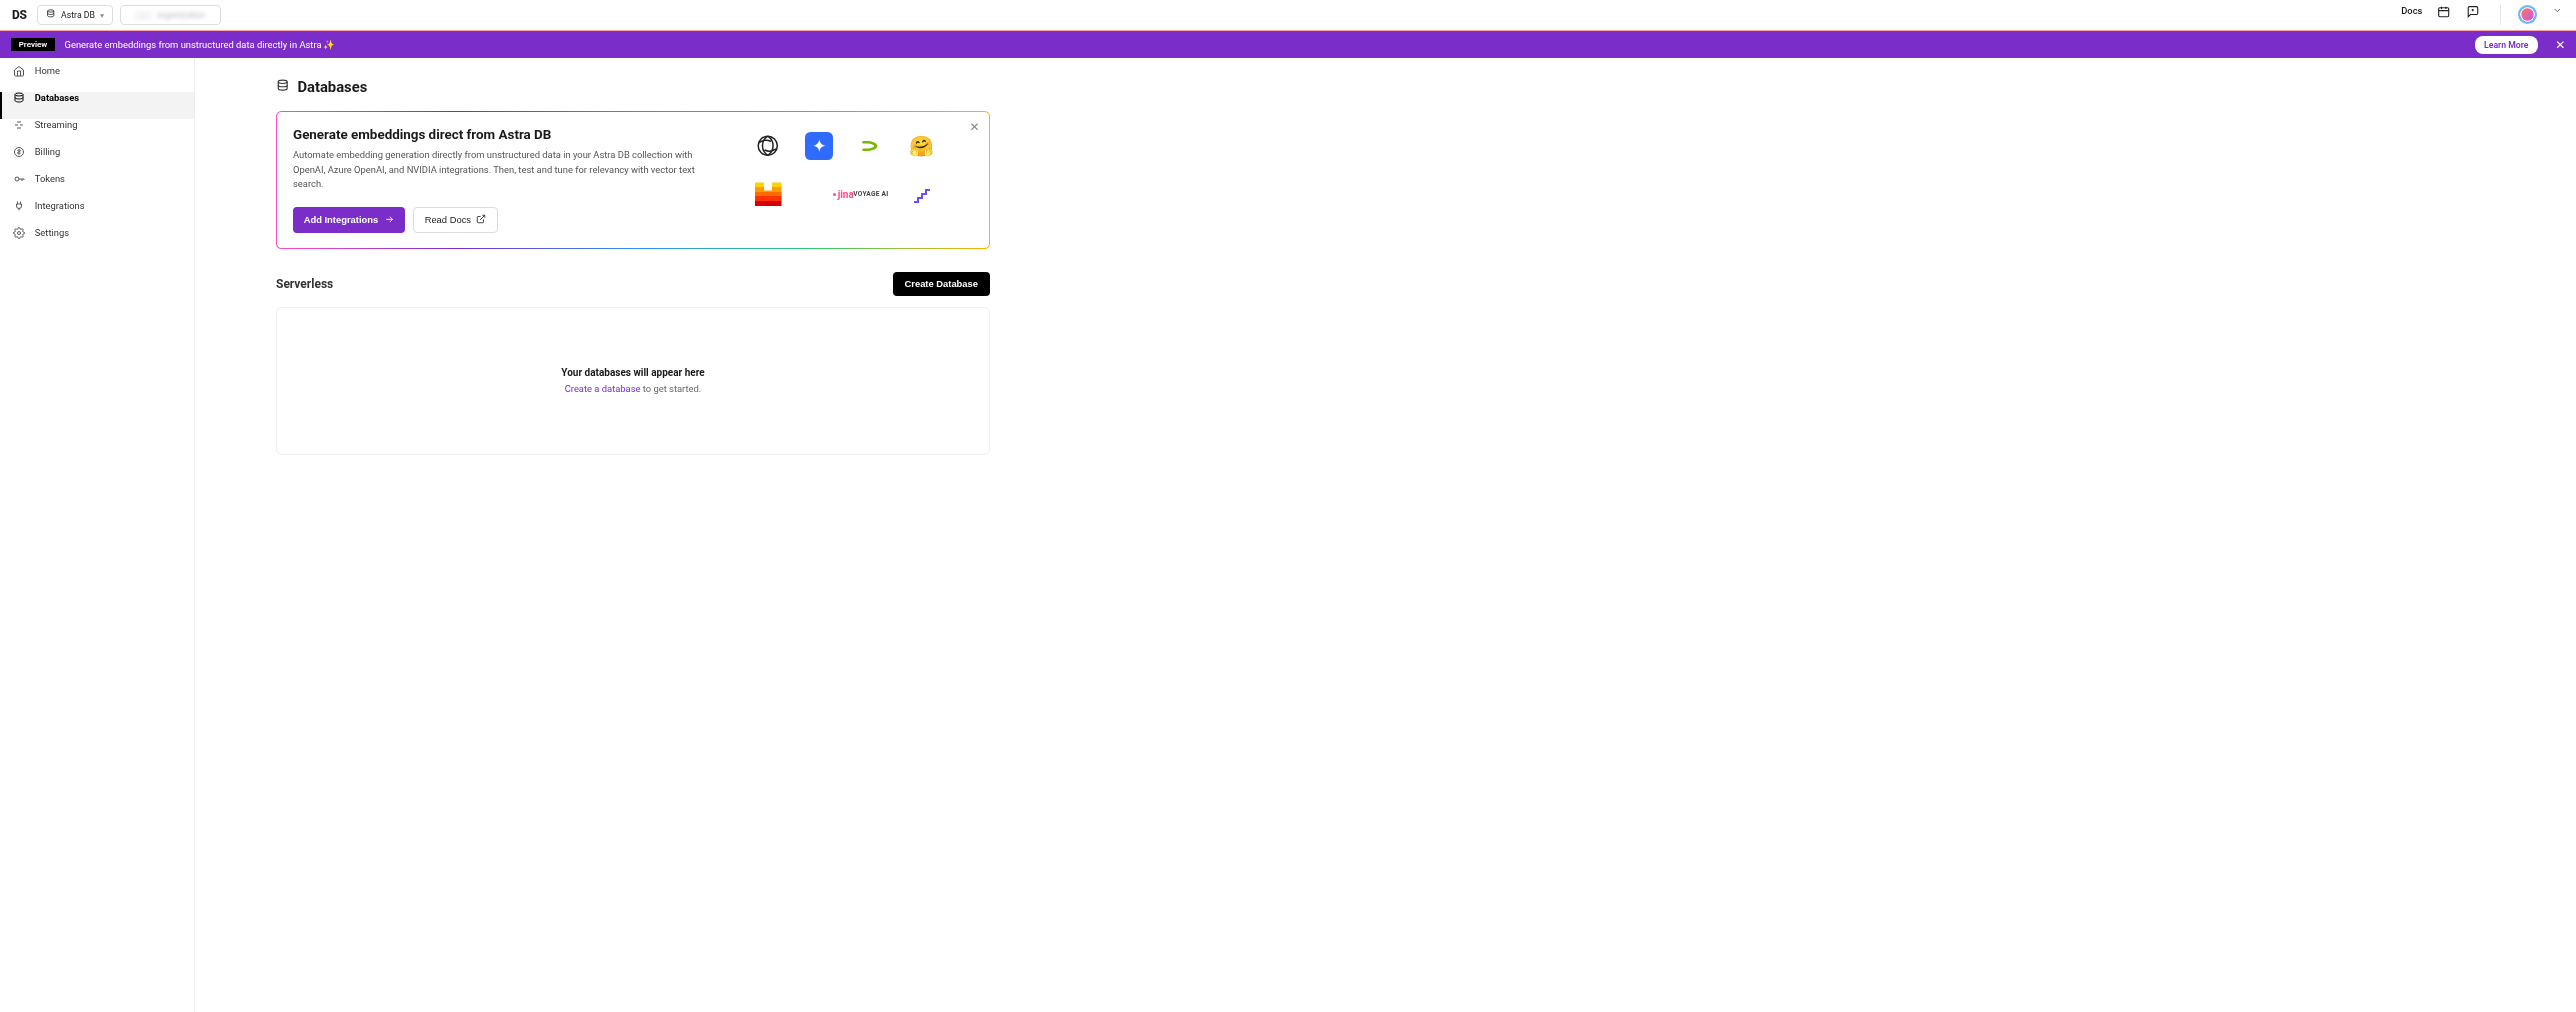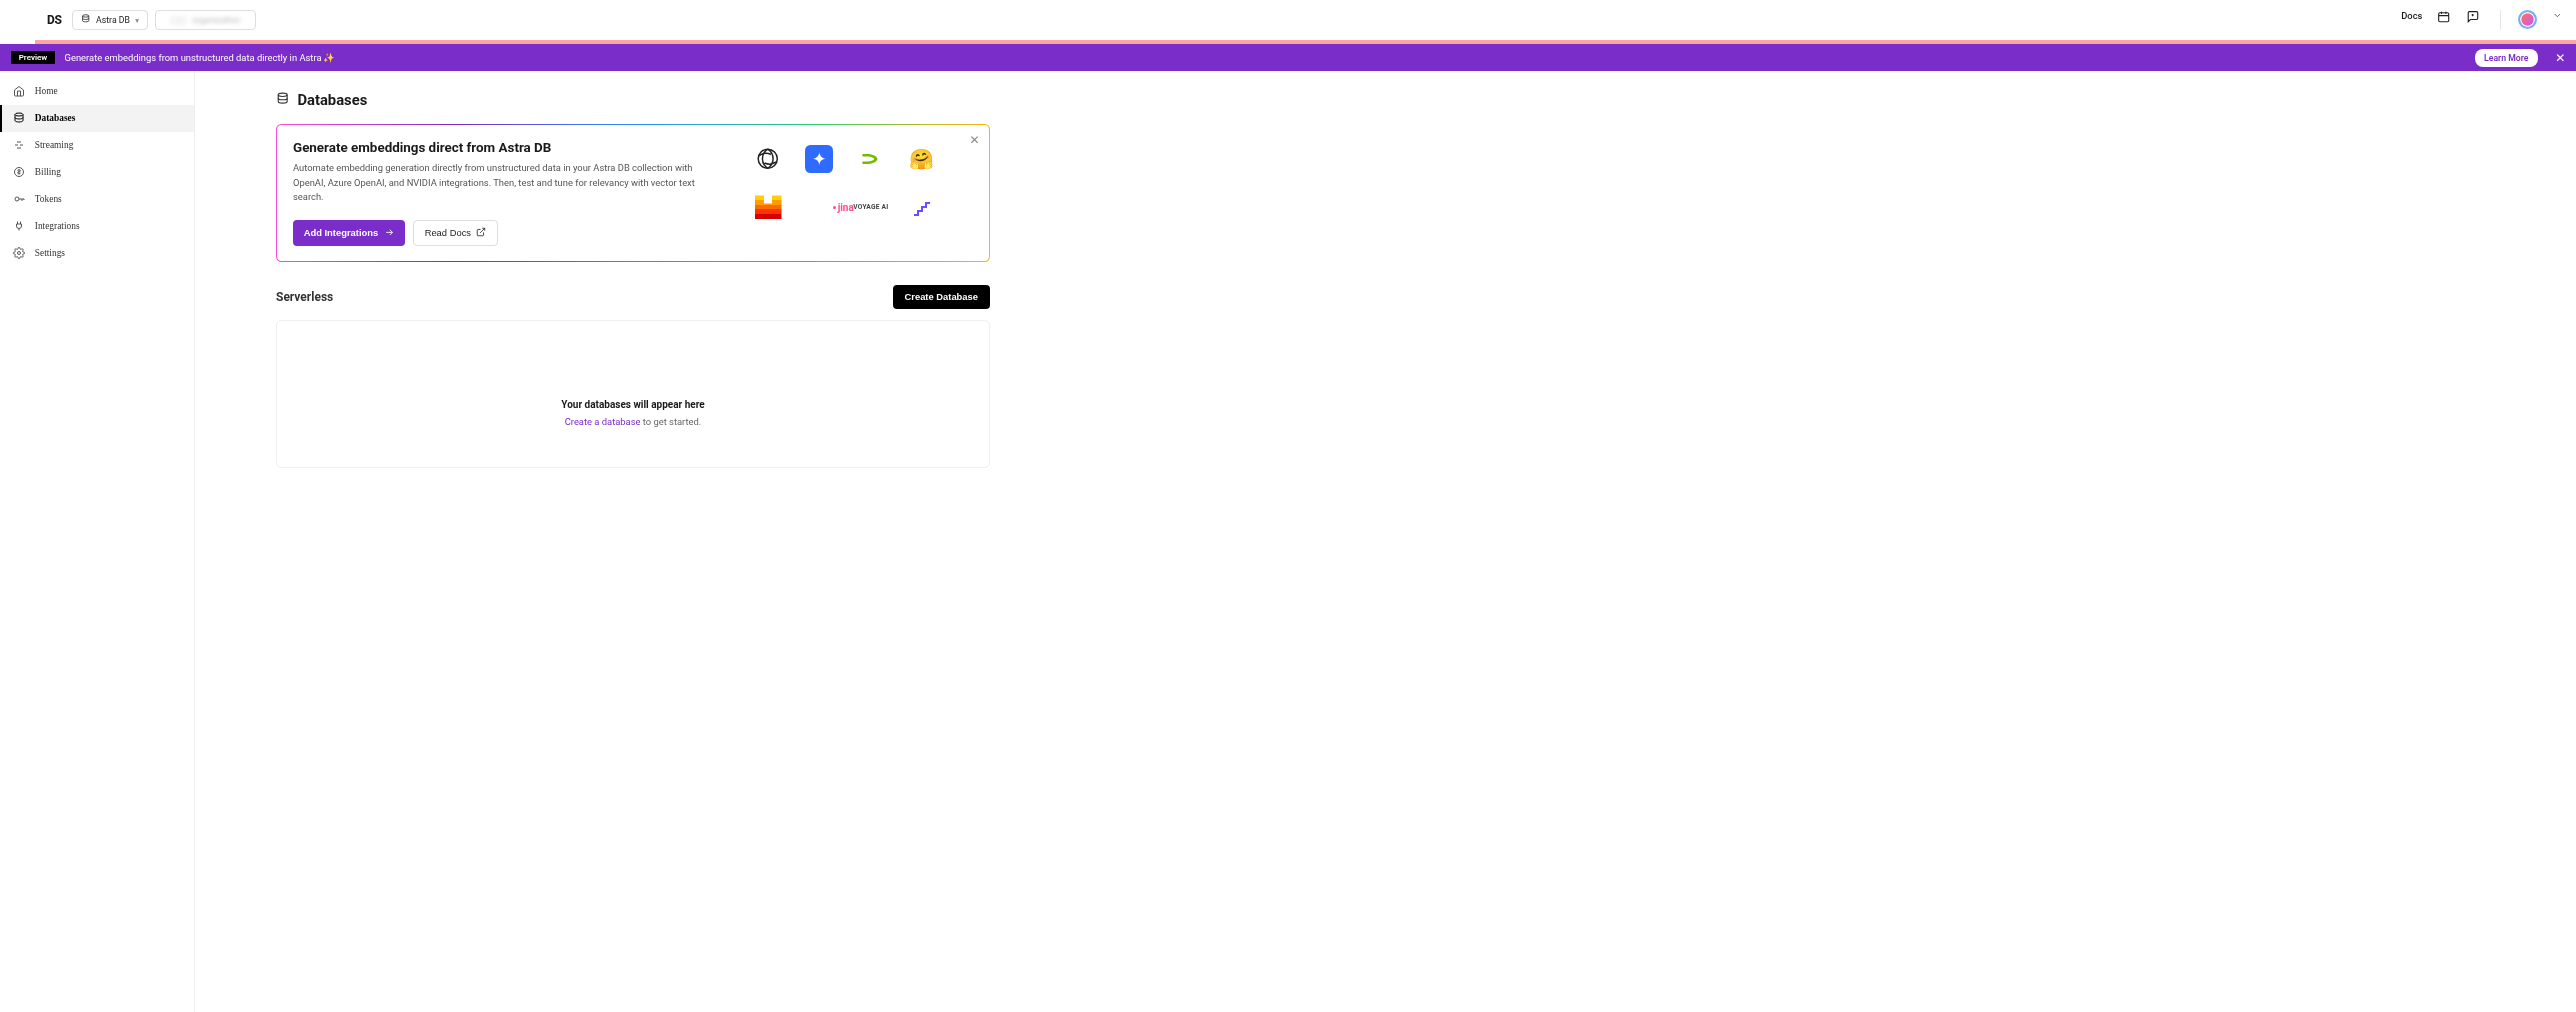--- a/index.html
+++ b/index.html
@@ -6,25 +6,24 @@
   body {
     font-family: -apple-system, BlinkMacSystemFont, "Segoe UI", Roboto, "Helvetica Neue", Arial, sans-serif;
     font-size: 9.4px;
     color: #1a1a1a;
     background: #fff;
   }
   
   .topbar {
     display: flex;
     align-items: center;
-    height: 44px;
+    height: 31px;
     padding: 0 8px;
-    border-bottom: 4px solid #fca5a5;
+    border-bottom: 1px solid #fca5a5;
     gap: 6.7px;
-    margin-left: 35px;
   }
   .logo {
     font-weight: 800;
     font-size: 12px;
     letter-spacing: -0.3px;
     padding: 0 4px;
   }
   .pill {
     display: inline-flex;
     align-items: center;
@@ -86,28 +85,26 @@
 
   
   .layout { display: flex; min-height: calc(100vh - 58px); }
   .sidebar {
     width: 195px;
     border-right: 0.7px solid #eee;
     padding-top: 6.7px;
   }
   .nav-item {
     display: flex;
-    align-items: center;
     gap: 9.4px;
     height: 27px;
     padding: 0 13.4px;
     font-size: 9.4px;
     color: #333;
     cursor: pointer;
-    font-family: Liberation Serif, serif;
   }
   .nav-item.active {
     background: #f3f3f3;
     font-weight: 700;
     border-left: 2px solid #000;
     padding-left: 11.4px;
     color: #000;
   }
   .nav-icon { width: 12px; height:12px; display:flex;align-items:center;justify-content:center;color:#555;}
   .nav-item.active .nav-icon { color:#000; }
@@ -207,21 +204,21 @@
     font-weight: 600;
     cursor: pointer;
   }
   .empty-card {
     border: 0.7px solid #eee;
     border-radius: 5.4px;
     min-height: 148px;
     display: flex;
     flex-direction: column;
     align-items: center;
-    justify-content: flex-end;
+    justify-content: center;
     gap: 5.4px;
     padding: 40px 13.4px;
   }
   .empty-title { font-size: 10px; font-weight: 700; }
   .empty-sub { font-size: 9.4px; color: #666; }
   .empty-sub .link { color: #7a2dc8; cursor: pointer; }
 </style>
 </head>
 <body>
 

